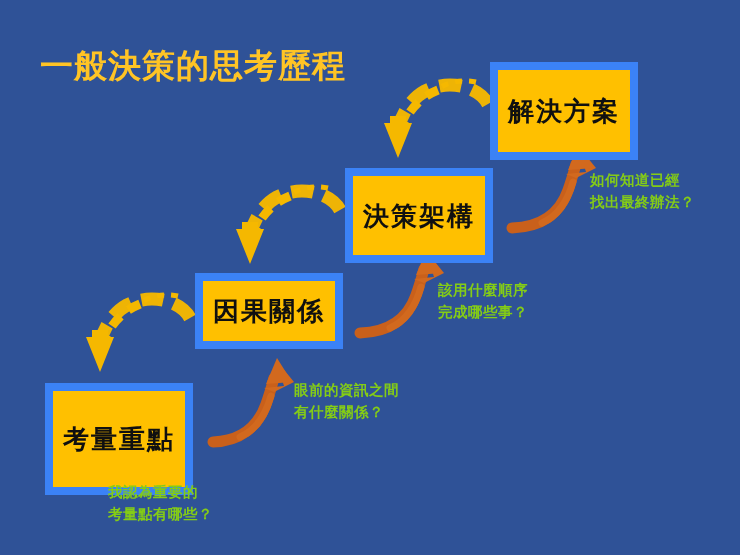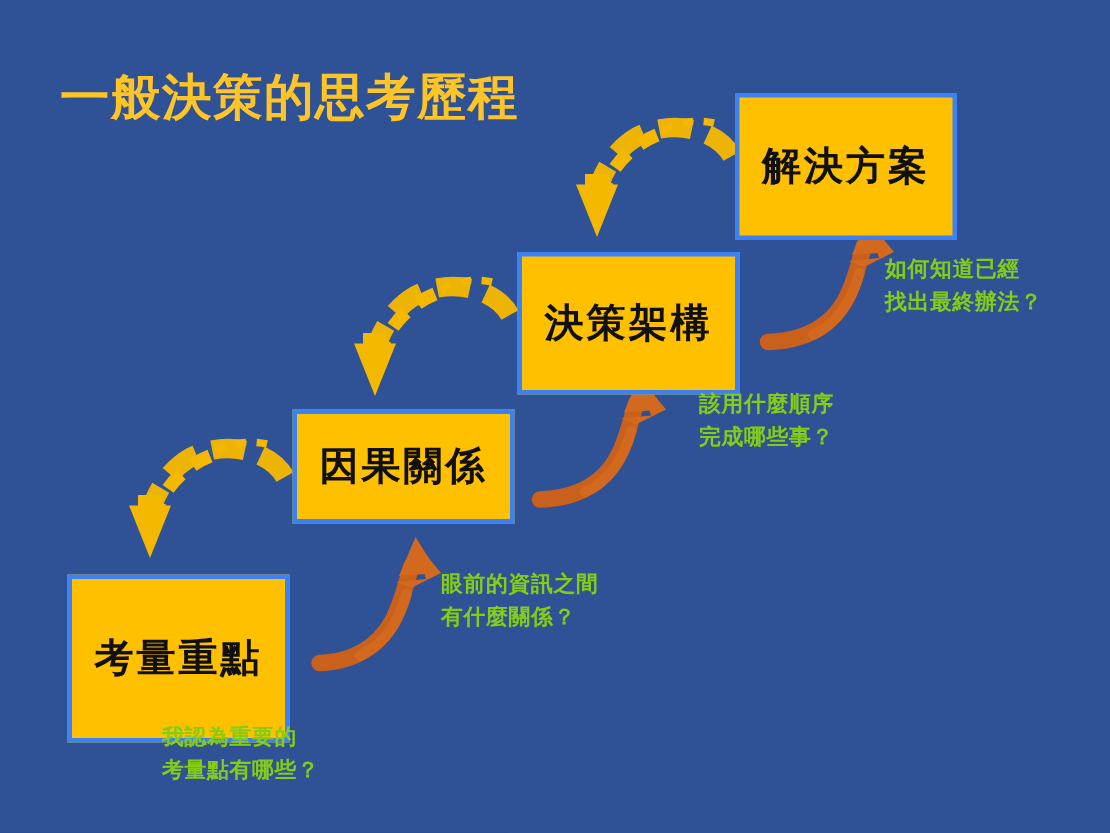--- a/index.html
+++ b/index.html
@@ -6,37 +6,37 @@
     margin: 0;
     padding: 0;
     background: #2c4f91;
   }
   #slide {
     position: relative;
     width: 740px;
     height: 555px;
     background: #2f5297;
     overflow: hidden;
-    font-family: Liberation Serif, serif;
+    font-family: Liberation Sans, sans-serif;
   }
   #slide-title {
     position: absolute;
     left: 40px;
     top: 48px;
     font-size: 33px;
     font-weight: bold;
     color: #ffc425;
     letter-spacing: 1px;
     line-height: 1.1;
     white-space: nowrap;
   }
   .step-box {
     position: absolute;
     background: #ffc000;
-    border: 3px solid #3b82f6;
+    border: 8px solid #3b82f6;
     box-sizing: border-box;
     display: flex;
     align-items: center;
     justify-content: center;
   }
   .step-label {
     color: #101010;
     font-weight: bold;
     font-size: 26px;
     letter-spacing: 2px;
@@ -52,21 +52,21 @@
     position: absolute;
     color: #84cc16;
     font-size: 14.5px;
     font-weight: bold;
     line-height: 1.5;
     letter-spacing: 0.5px;
     white-space: pre-line;
   }
   #caption-0 { left: 108px; top: 482px; }
   #caption-1 { left: 294px; top: 380px; }
-  #caption-2 { left: 438px; top: 260px; margin-left: 28px; }
+  #caption-2 { left: 438px; top: 280px; }
   #caption-3 { left: 590px; top: 170px; }
 
   svg.arrow-layer {
     position: absolute;
     left: 0;
     top: 0;
     width: 740px;
     height: 555px;
     pointer-events: none;
   }

